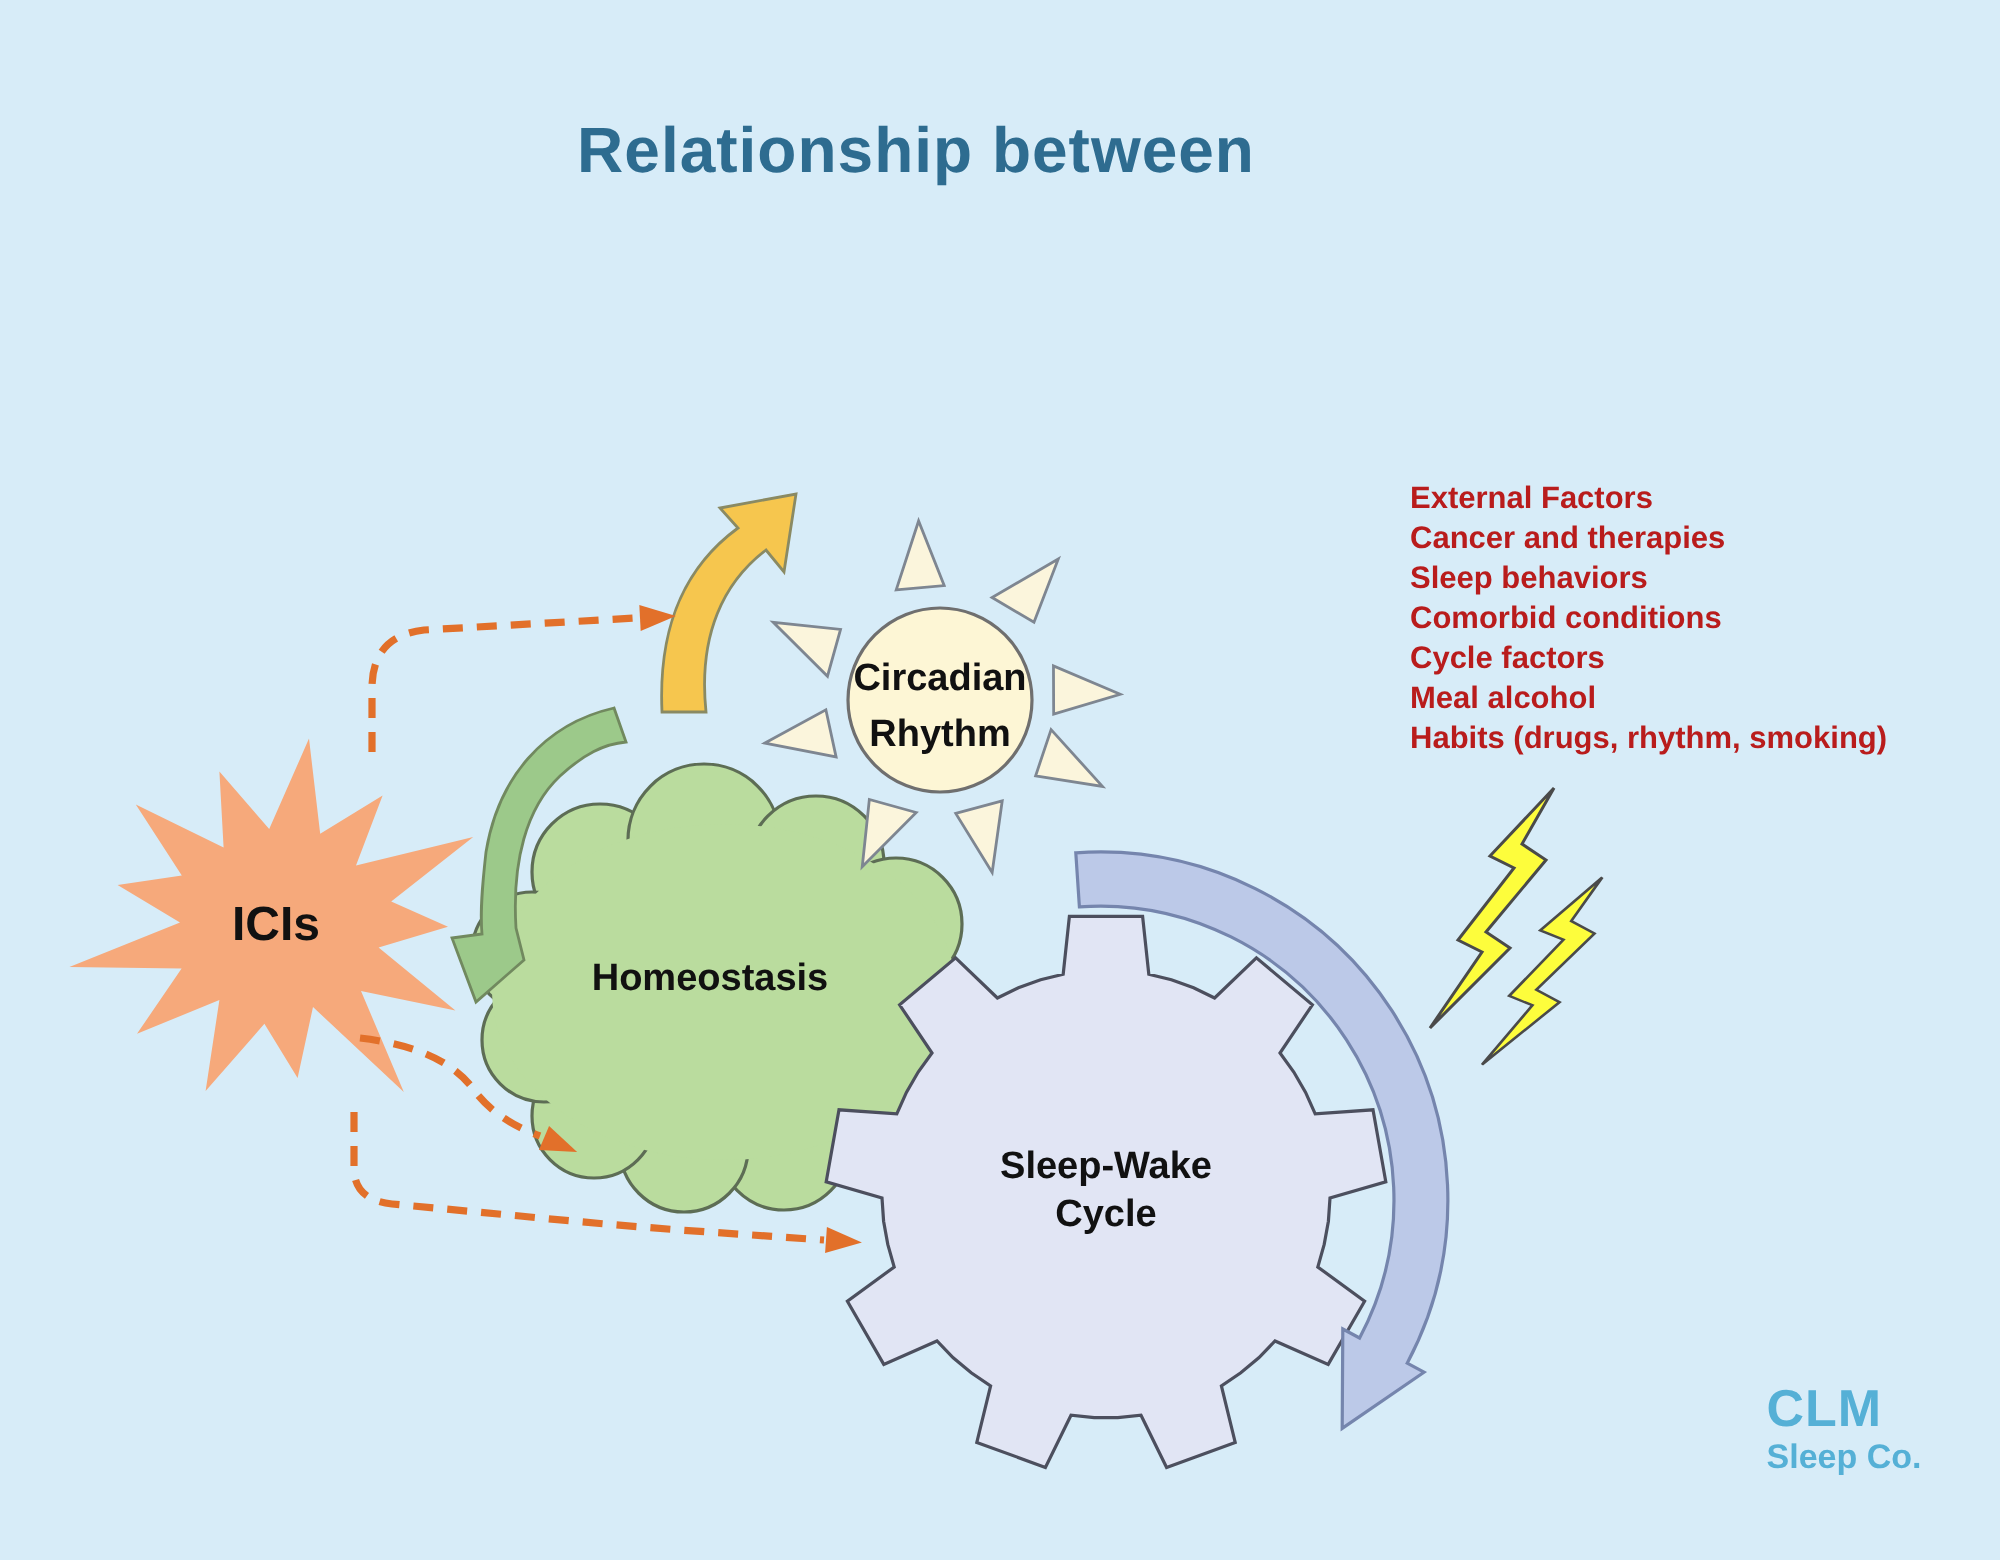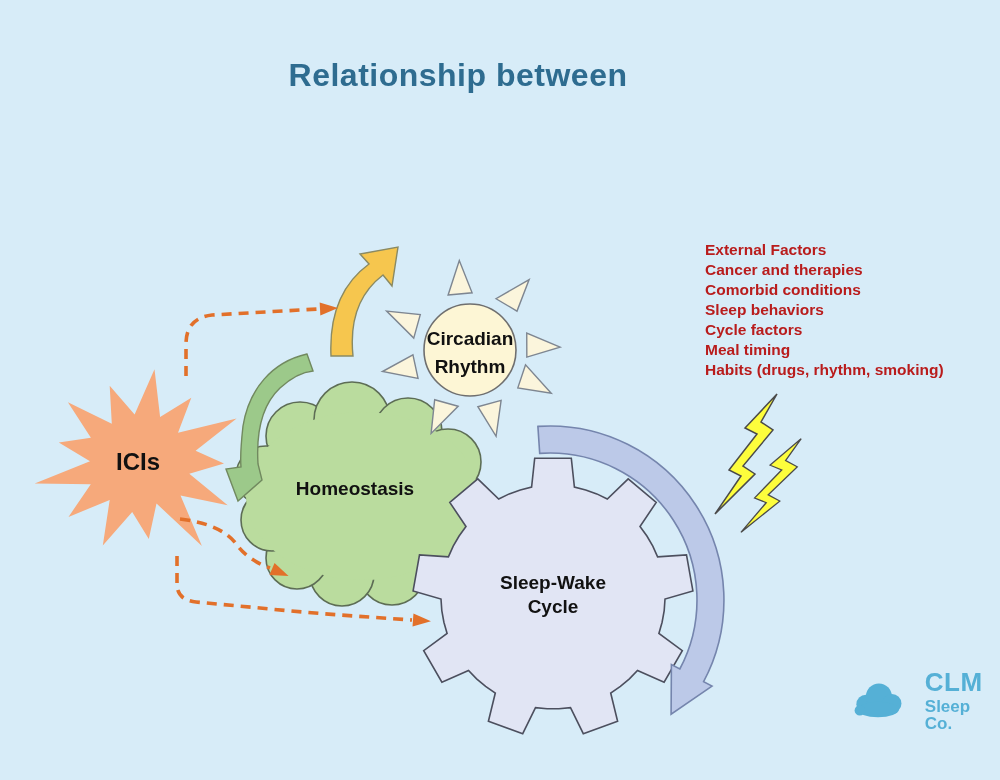--- a/index.html
+++ b/index.html
@@ -17,21 +17,21 @@
   .ext-block{
     position:absolute;left:705px;top:240px;width:260px;
     color:#b91c1c;font-size:15.5px;line-height:20px;
   }
   .ext-heading{font-weight:bold;display:block;}
   .ext-item{display:block;white-space:nowrap;font-weight:bold;}
   .node-label{font-weight:bold;fill:#111;font-size:19px;text-anchor:middle;}
   .icis-label{font-size:24px;}
   .logo{
     position:absolute;left:852px;top:672px;width:140px;height:56px;
-    display:flex;align-items:center;gap:19px;color:#55b0d6;
+    display:flex;align-items:center;gap:19px;color:#55b0d6;flex-direction:column;
   }
   .logo-text{display:flex;flex-direction:column;line-height:1;}
   .logo-name{font-size:26px;font-weight:bold;letter-spacing:.5px;}
   .logo-tagline{font-size:17px;font-weight:bold;margin-top:3px;}
 </style>
 </head>
 <body>
 
 <div class="title">
   <div>Relationship between</div>
@@ -104,24 +104,24 @@
   <text class="node-label" x="470" y="373">Rhythm</text>
   <text class="node-label" x="355" y="495">Homeostasis</text>
   <text class="node-label" x="553" y="589">Sleep-Wake</text>
   <text class="node-label" x="553" y="613">Cycle</text>
   <text class="node-label icis-label" x="138" y="470">ICIs</text>
 </svg>
 
 <div class="ext-block">
   <span class="ext-heading">External Factors</span>
   <span class="ext-item">Cancer and therapies</span>
+  <span class="ext-item">Sleep behaviors</span>
   <span class="ext-item">Comorbid conditions</span>
-  <span class="ext-item">Sleep behaviors</span>
   <span class="ext-item">Cycle factors</span>
-  <span class="ext-item">Meal timing</span>
+  <span class="ext-item">Meal alcohol</span>
   <span class="ext-item">Habits (drugs, rhythm, smoking)</span>
 </div>
 
 <div class="logo">
   <svg width="62" height="50" viewBox="0 0 62 50">
     <g fill="#55b0d6">
       <circle cx="16" cy="30" r="11"></circle>
       <circle cx="31" cy="21" r="15"></circle>
       <circle cx="46" cy="29" r="11"></circle>
       <ellipse cx="30" cy="36" rx="24" ry="9"></ellipse>

